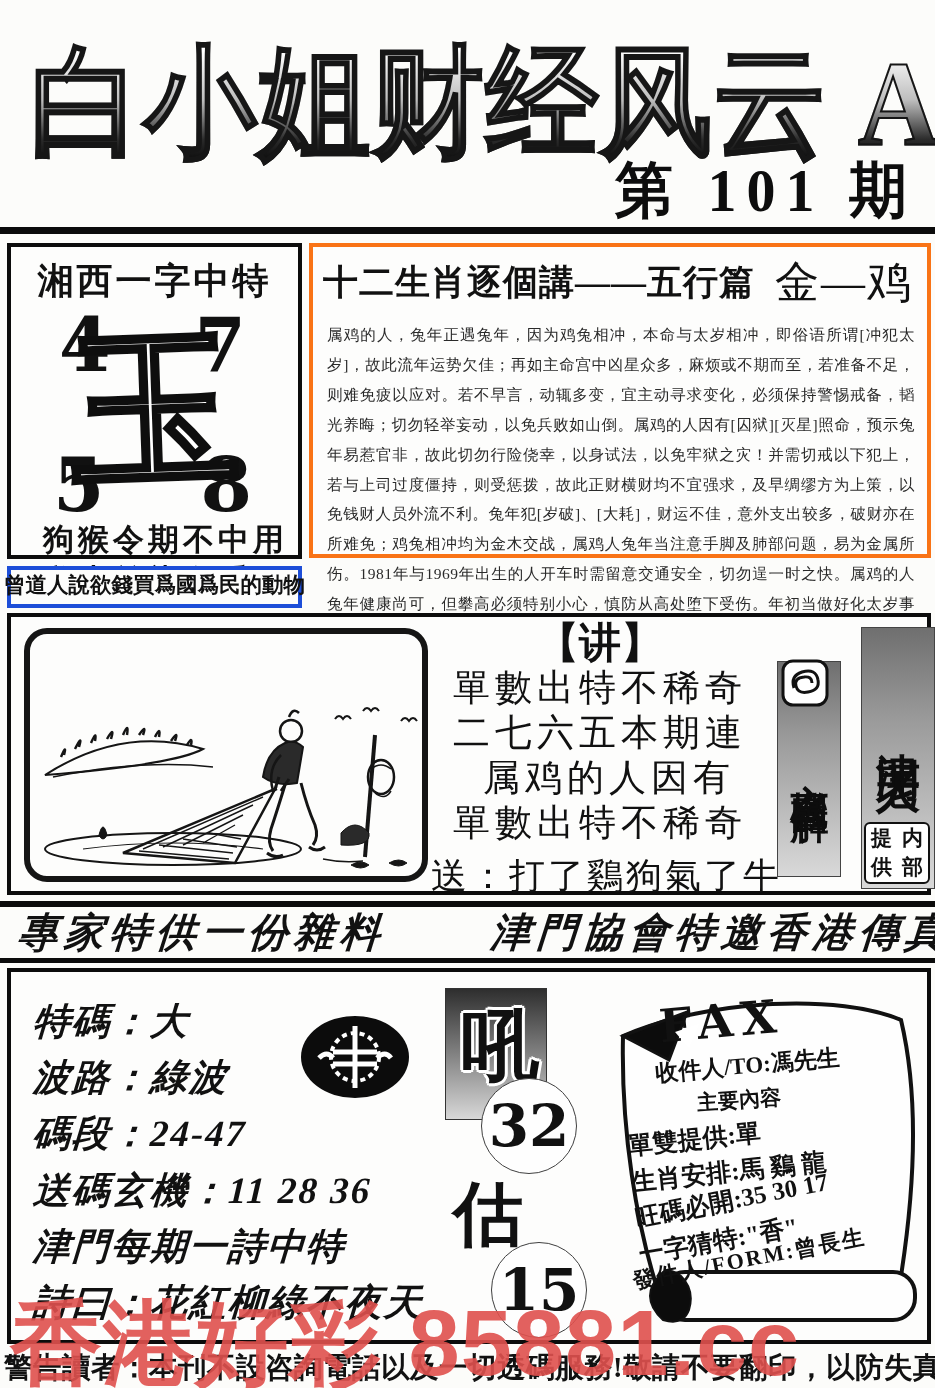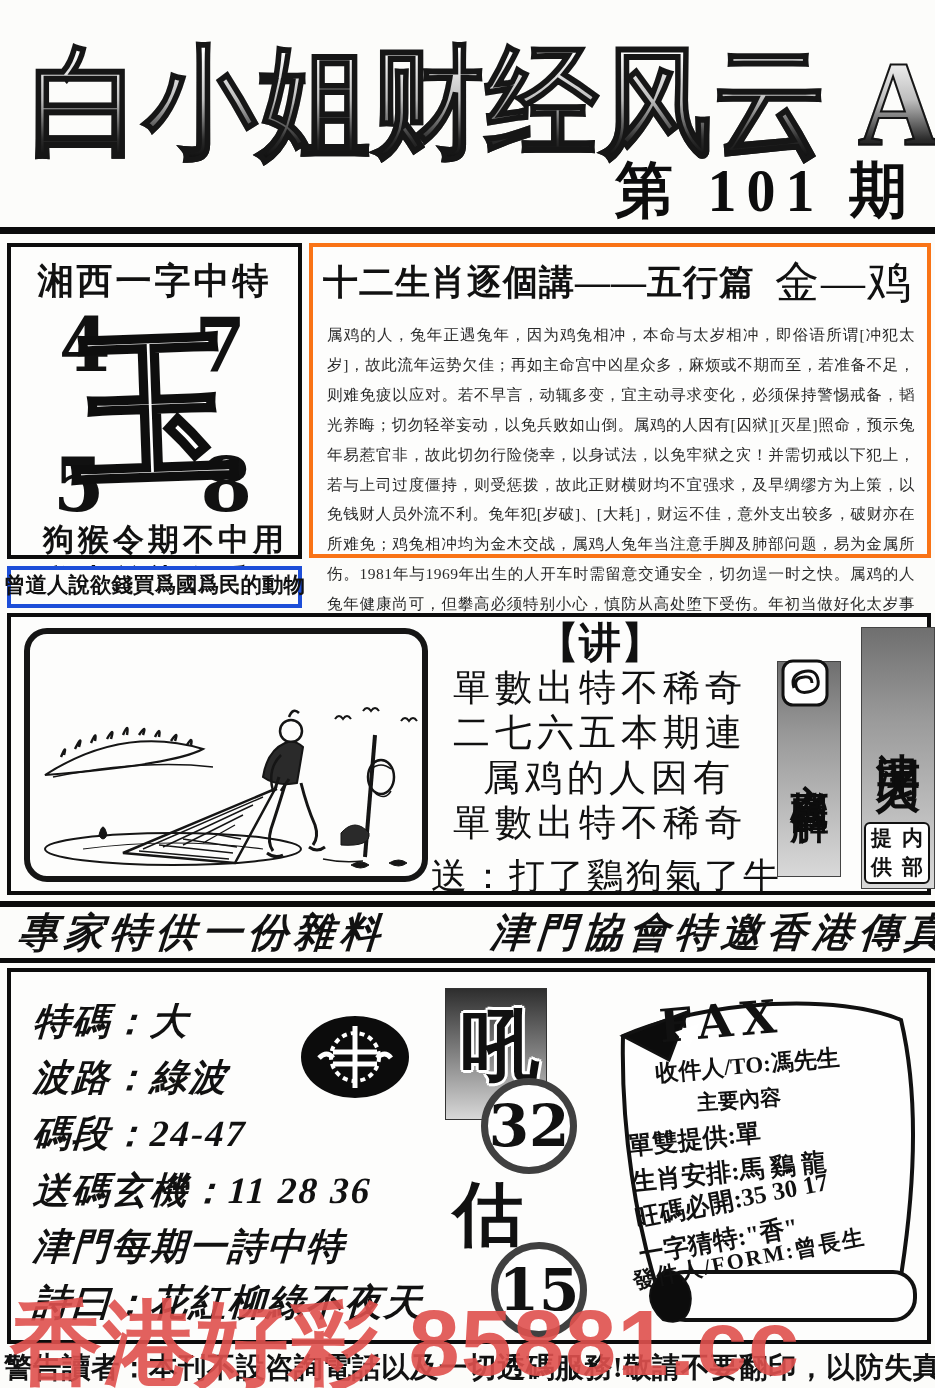--- a/index.html
+++ b/index.html
@@ -86,21 +86,21 @@
   .tips-col{ position:absolute; left:22px; top:22px; width:420px; }
   .tip-line{ font-size:37px; font-weight:900; font-style:italic; letter-spacing:2px;
     line-height:1.52; white-space:nowrap; transform:skewX(-3deg); }
   .seal-emblem{ position:absolute; left:288px; top:42px; width:112px; height:86px; }
 
   .howl-col{ position:absolute; left:428px; top:14px; width:130px; height:345px; }
   .howl-grad{ position:absolute; left:6px; top:2px; width:102px; height:132px;
     background:linear-gradient(180deg,#2e2e2e,#8a8a8a 55%,#d8d8d8); border:1px solid #333; }
   .howl-char{ position:absolute; left:22px; top:8px; font-size:78px; font-weight:900; color:#101010;
     text-shadow:-3px 0 #fff,3px 0 #fff,0 -3px #fff,0 3px #fff,-2px -2px #fff,2px 2px #fff,-2px 2px #fff,2px -2px #fff; }
-  .num-circle{ position:absolute; width:96px; height:96px; border:7px solid #404040; border-radius:50%;
+  .num-circle{ position:absolute; width:96px; height:96px; border:1px solid #404040; border-radius:50%;
     background:#fefefe; display:flex; align-items:center; justify-content:center;
     font-family:"DejaVu Serif",serif; font-size:58px; font-weight:700; }
   .circle-32{ left:42px; top:92px; }
   .guess-char{ position:absolute; left:14px; top:182px; font-size:70px; font-weight:900; }
   .circle-15{ left:52px; top:256px;text-align:right; }
 
   .fax-area{ position:absolute; left:560px; top:4px; width:360px; height:368px; }
   .fax-svg{ position:absolute; left:0; top:0; }
   .fax-title{ position:absolute; left:88px; top:18px; font-size:46px; font-weight:900;
     font-family:"DejaVu Serif",serif; letter-spacing:8px; transform:rotate(-5deg); }

